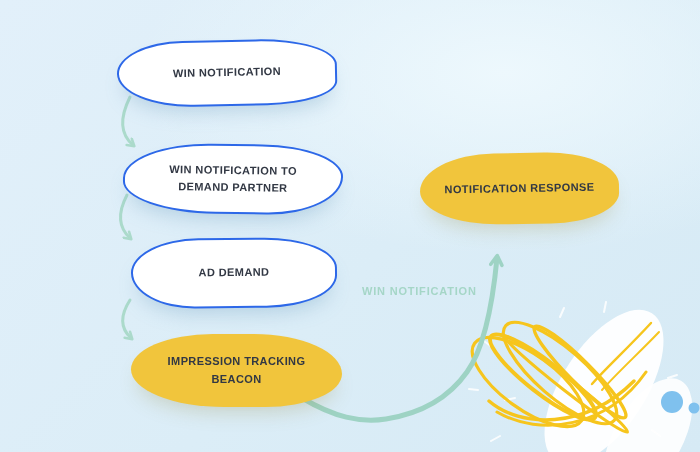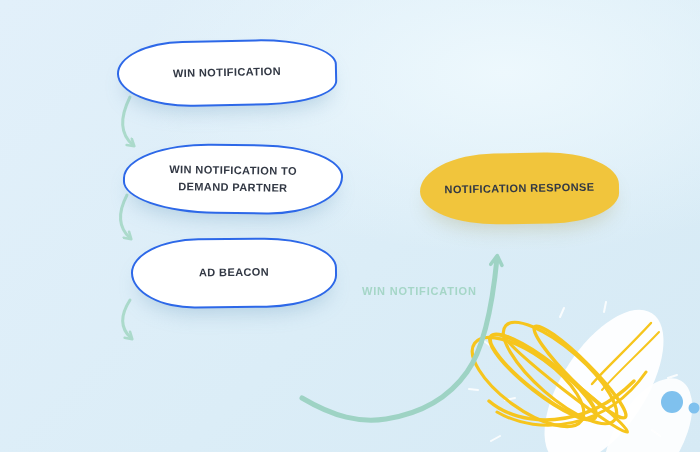--- a/index.html
+++ b/index.html
@@ -124,23 +124,26 @@
 
   <div class="node node--outline n1">
     <span class="node-label">WIN NOTIFICATION</span>
   </div>
 
   <div class="node node--outline n2">
     <span class="node-label">WIN NOTIFICATION TO DEMAND PARTNER</span>
   </div>
 
   <div class="node node--outline n3">
-    <span class="node-label">AD BEACON</span>
+    <span class="node-label">AD DEMAND</span>
   </div>
 
+  <div class="node node--filled n4">
+    <span class="node-label">IMPRESSION TRACKING BEACON</span>
+  </div>
 
   <div class="node node--filled n5">
     <span class="node-label">NOTIFICATION RESPONSE</span>
   </div>
 
   <div class="edge-label">WIN NOTIFICATION</div>
 
 </div>
 
 </body></html>

